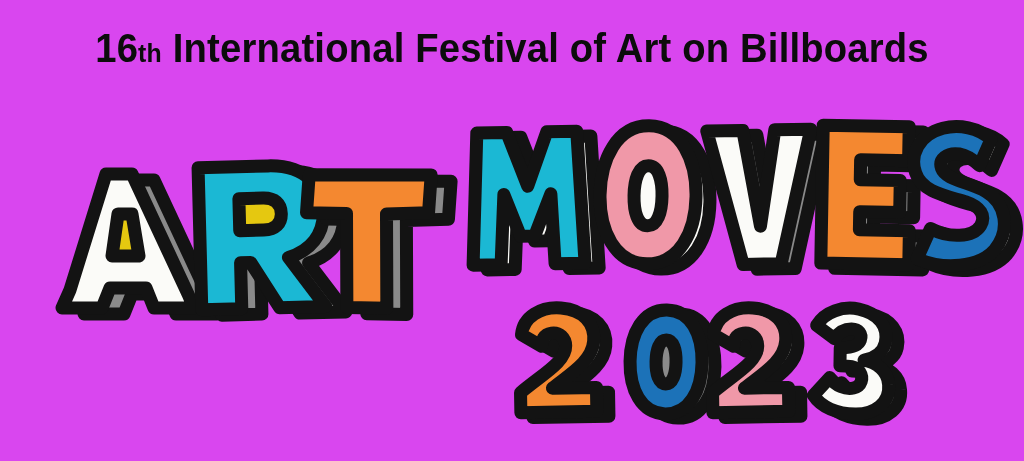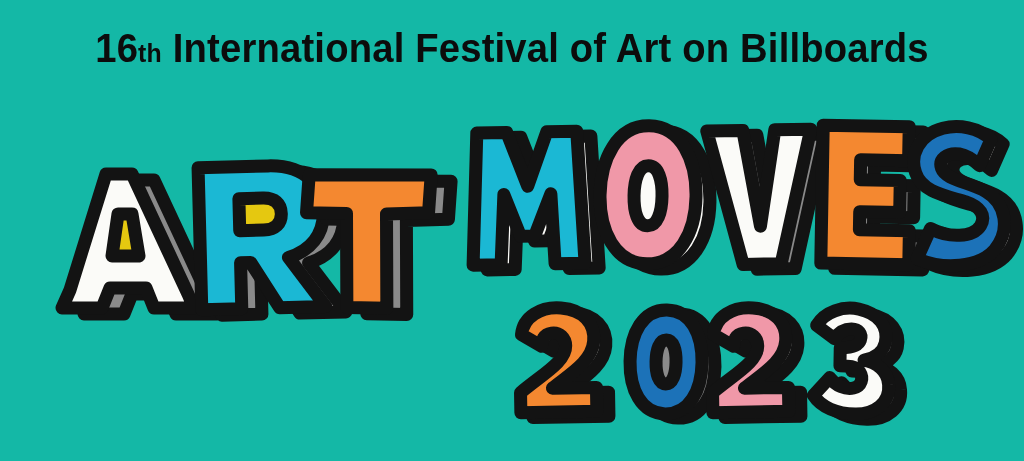--- a/index.html
+++ b/index.html
@@ -48,21 +48,21 @@
   .glyph svg {
     display: block;
     overflow: visible;
   }
   .face { stroke: #131313; stroke-width: 13; stroke-linejoin: round; stroke-linecap: round; }
   .side { stroke: #131313; stroke-width: 13; stroke-linejoin: round; stroke-linecap: round; }
 </style>
 </head>
 <body>
 
-<div id="poster" style="background: #14b8a6; text-decoration: underline;">
+<div id="poster" style="background: #d946ef; text-decoration: underline;">
 
   <div id="headline" style="color: rgb(12, 12, 12);">
     <span>16</span><span class="ord">th</span><span> International Festival of Art on Billboards</span>
   </div>
 
   <div class="glyph" style="left:36px; top:168px;">
     <svg width="180" height="150" viewBox="0 0 180 150" aria-hidden="true">
 
       <path class="side" fill="#8a8a8a" d="M70 6 L96 6 L152 126 L158 140 L118 140 L110 120 L74 120 L66 140 L26 140 L34 122 Z" transform="translate(22,6)"></path>
 

